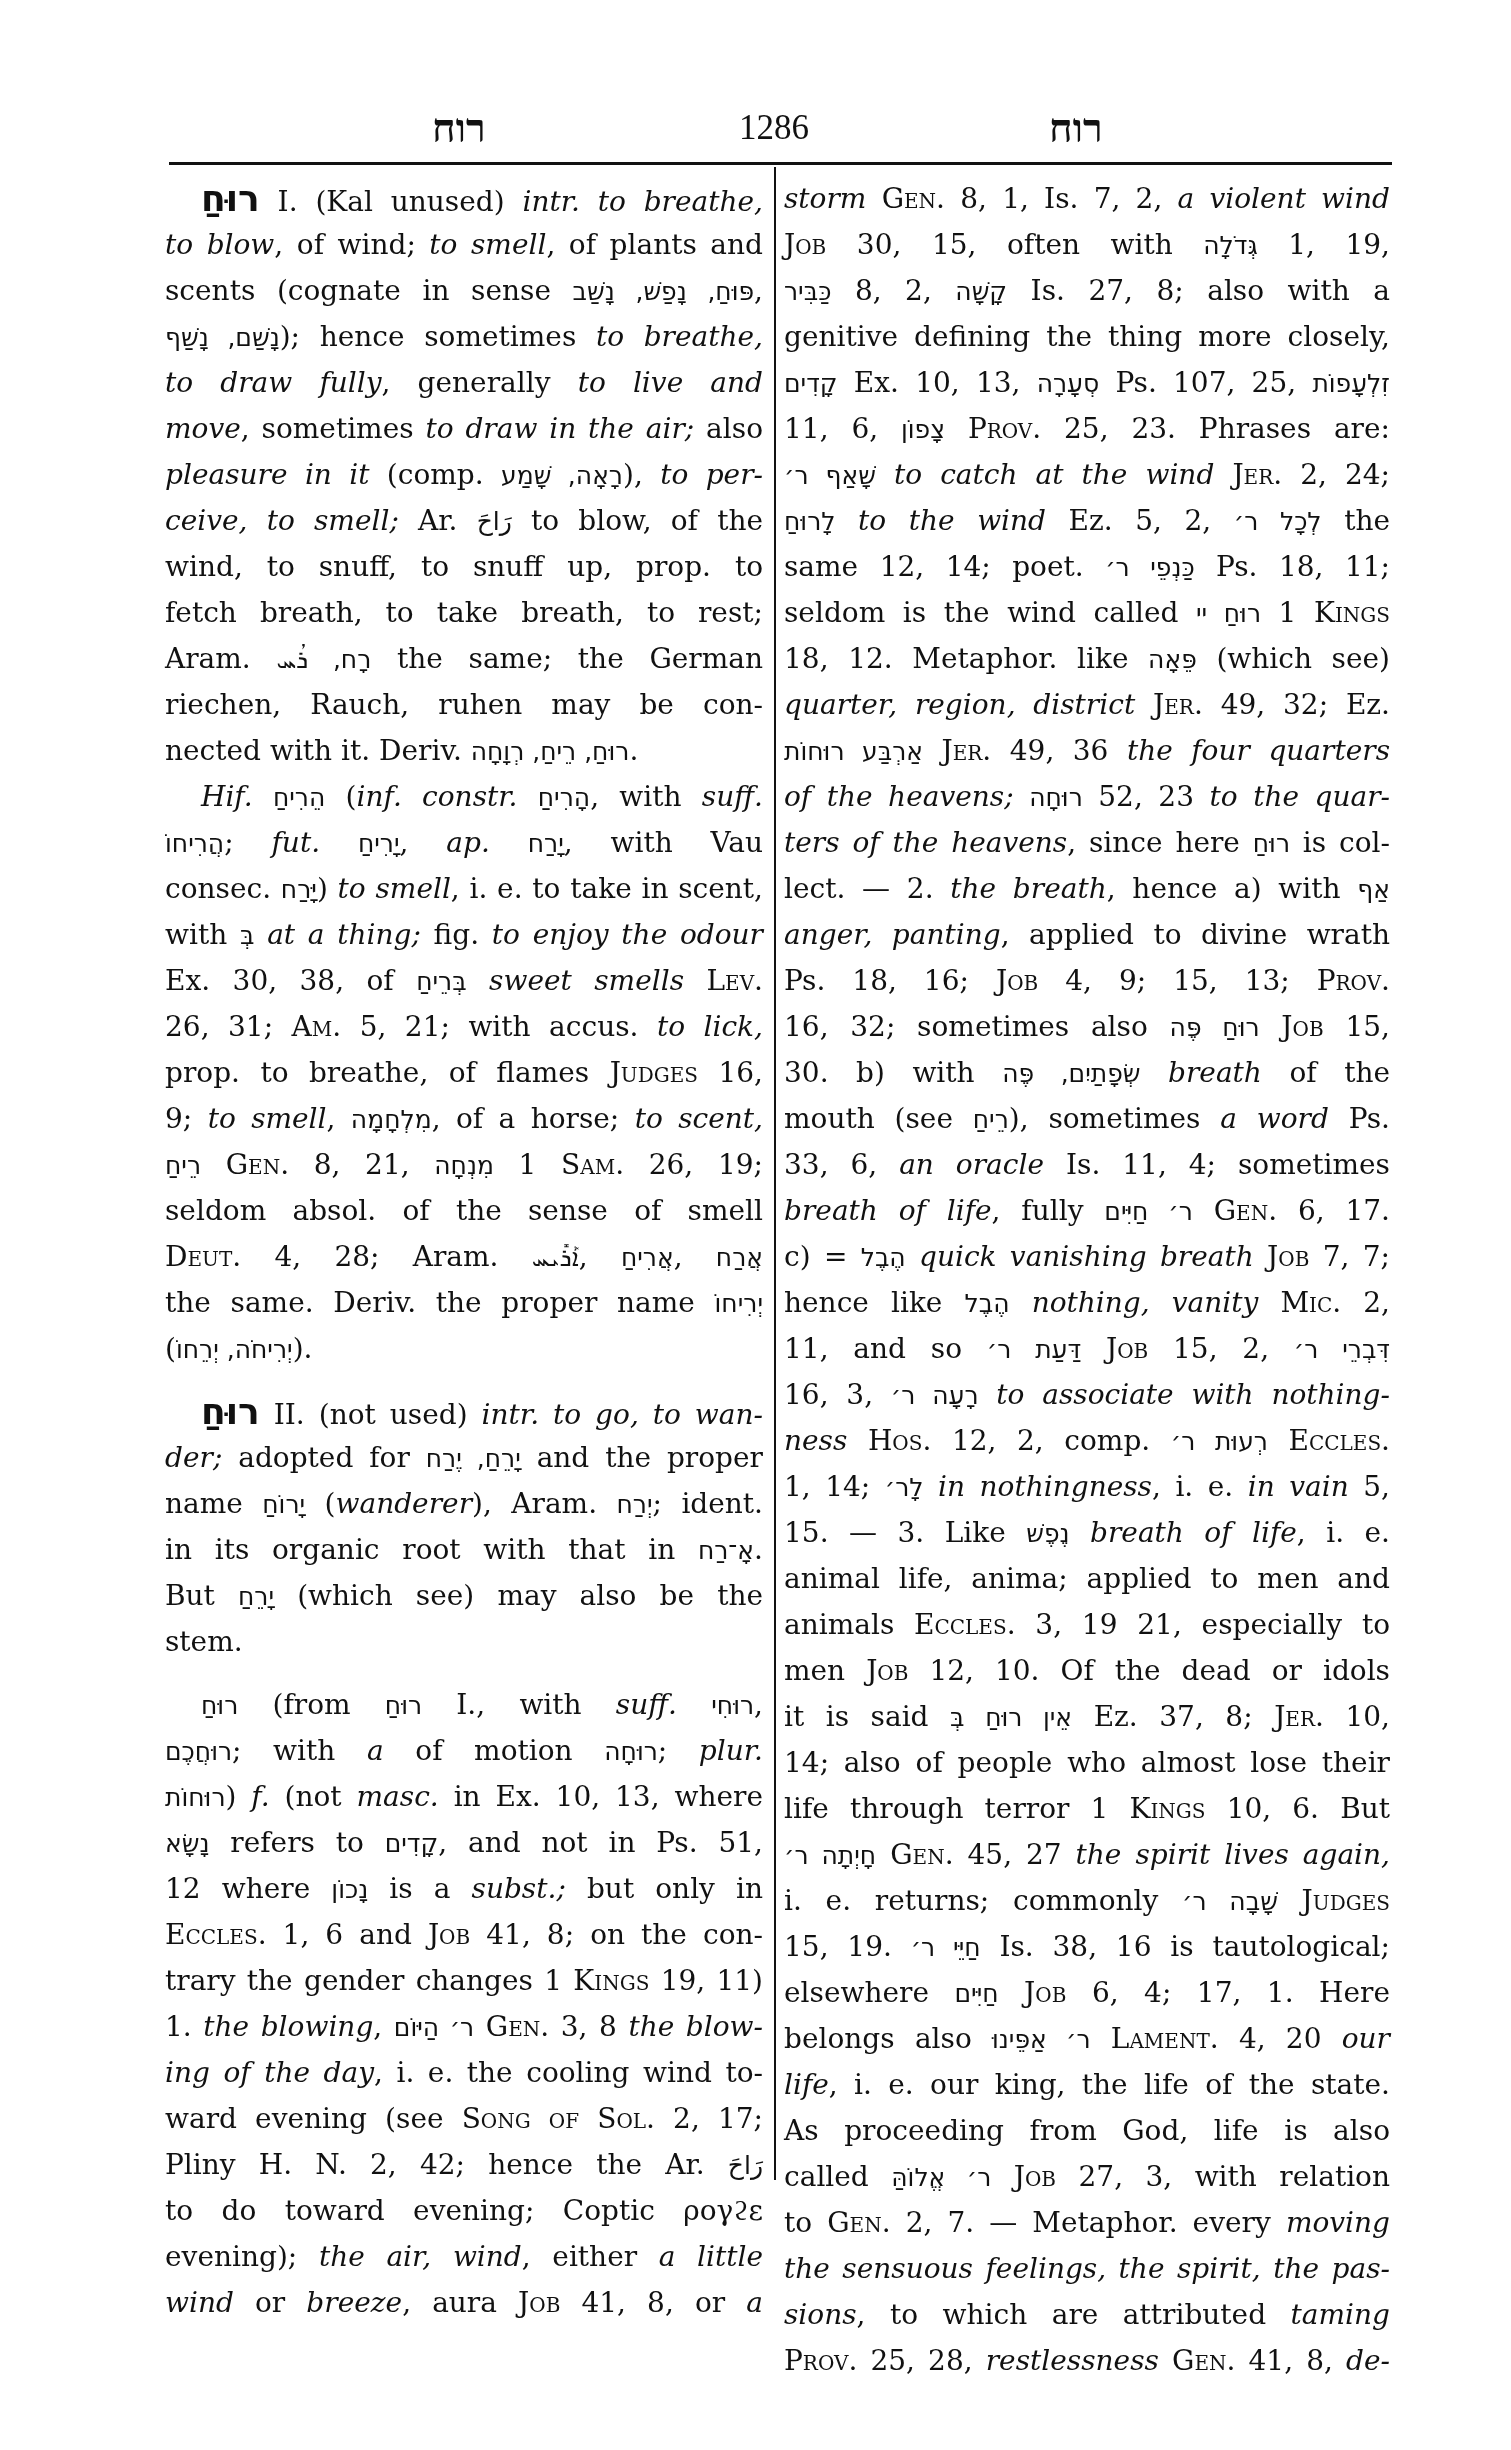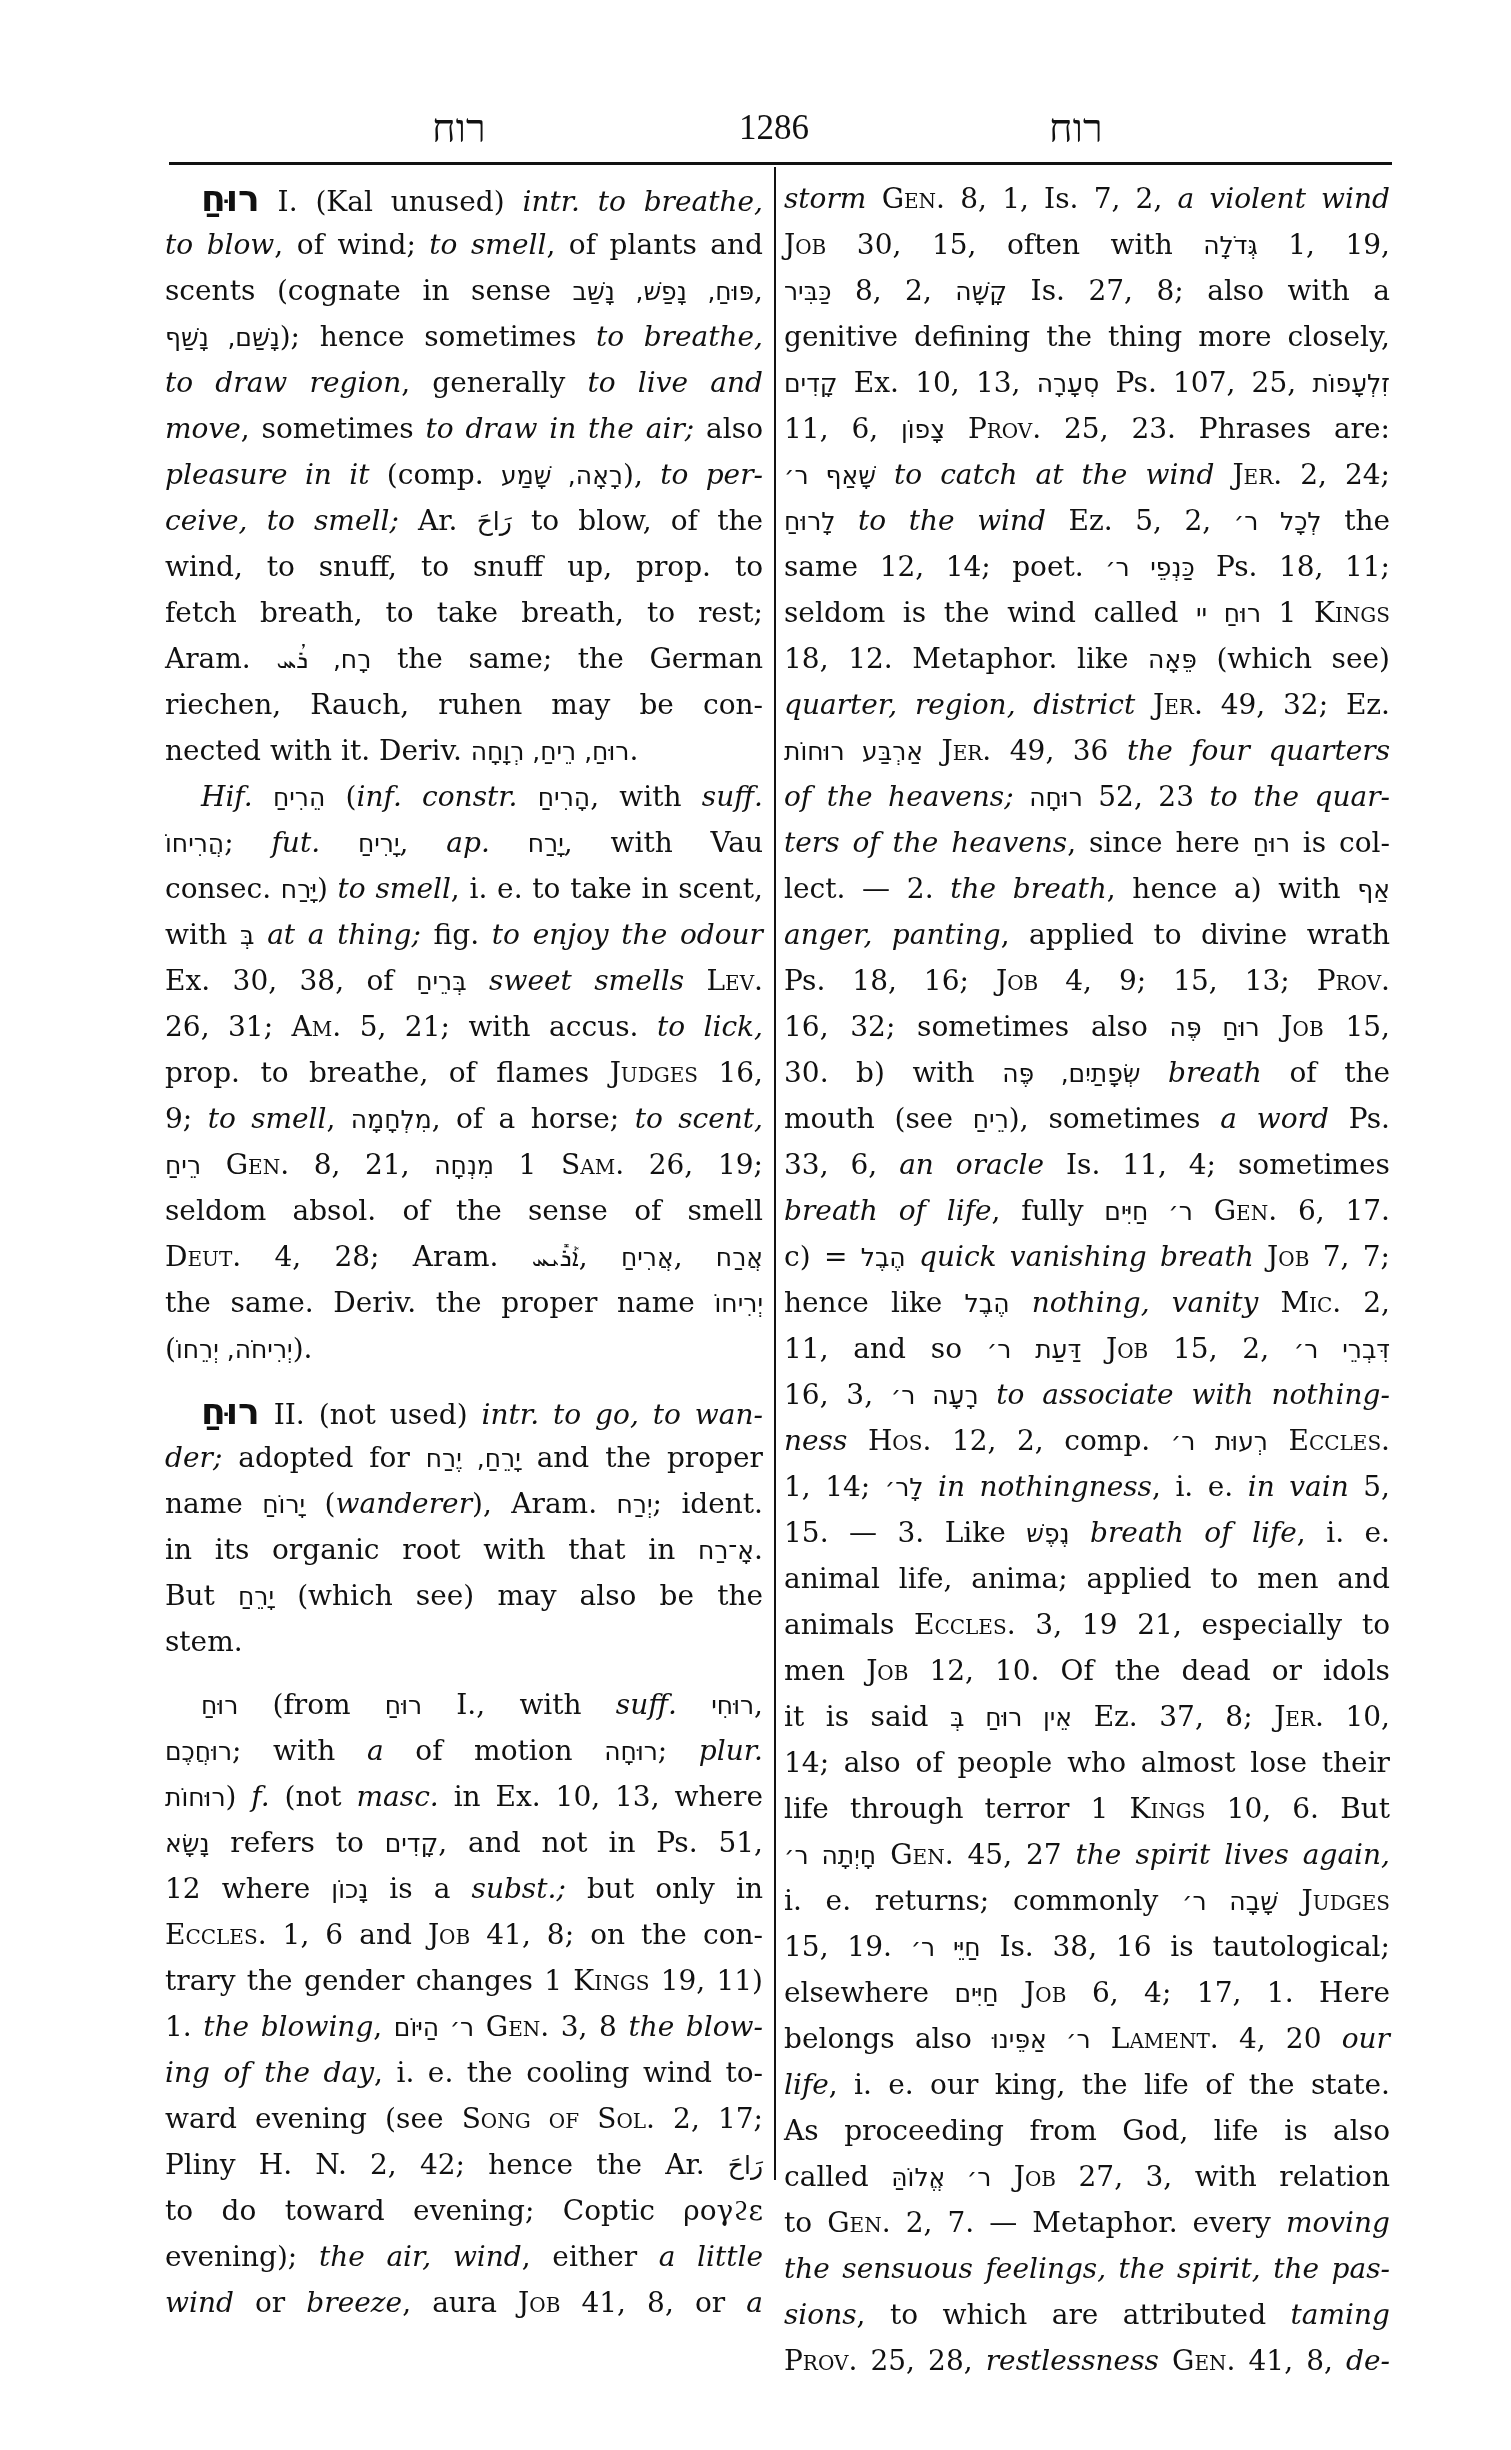--- a/index.html
+++ b/index.html
@@ -1,19 +1,19 @@
 <!DOCTYPE html>
 <html style="font-size:14.4px"><head>
 <meta charset="utf-8">
 <style>
   html, body { margin: 0; padding: 0; background: #ffffff; }
   body { width: 1512px; height: 2450px; position: relative; overflow: hidden;
          font-family: "DejaVu Serif", "Liberation Serif", serif; color: #111; }
   .header { position: absolute; top: 101px; left: 169px; width: 1223px; height: 54px; }
-  .hdr { position: absolute; top: 0; font-size: 40px; line-height: 54px; font-weight: normal; }
+  .hdr { position: absolute; top: 0; font-size: 40px; line-height: 54px; font-weight: bold; }
   .hdr-left { left: 263px; direction: rtl; }
   .hdr-center { left: 570px; font-family: "Liberation Serif", serif; font-weight: normal; font-size: 35px; }
   .hdr-right { left: 880px; direction: rtl; }
   .rule { position: absolute; top: 162px; left: 169px; width: 1223px; height: 2.7px; background: #111; }
   .divider { position: absolute; top: 167px; left: 774px; width: 1.8px; height: 2013px; background: #111; }
   .col { position: absolute; top: 176px; }
   .col-left { left: 165px; width: 598px; }
   .col-right { left: 784px; width: 606px; }
   .line { height: 46px; line-height: 46px; font-size: 28px; white-space: nowrap;
           text-align: justify; text-align-last: justify; overflow: visible; }
@@ -34,21 +34,21 @@
   <span class="hdr hdr-right">רוח</span>
 </div>
 <div class="rule"></div>
 <div class="divider"></div>
 
 <div class="col col-left">
     <div class="line indent"><span class="he big" dir="rtl">רוּחַ</span><span> I. (Kal unused) </span><span class="i">intr. to breathe,</span></div>
     <div class="line "><span class="i">to blow</span><span>, of wind; </span><span class="i">to smell</span><span>, of plants and</span></div>
     <div class="line "><span>scents (cognate in sense </span><span class="he" dir="rtl">פּוּחַ, נָפַשׁ, נָשַׁב</span><span>,</span></div>
     <div class="line "><span class="he" dir="rtl">נָשַׁם, נָשַׁף</span><span>); hence sometimes </span><span class="i">to breathe,</span></div>
-    <div class="line "><span class="i">to draw region</span><span>, generally </span><span class="i">to live and</span></div>
+    <div class="line "><span class="i">to draw fully</span><span>, generally </span><span class="i">to live and</span></div>
     <div class="line "><span class="i">move</span><span>, sometimes </span><span class="i">to draw in the air;</span><span> also</span></div>
     <div class="line "><span class="i">pleasure in it</span><span> (comp. </span><span class="he" dir="rtl">רָאָה, שָׁמַע</span><span>), </span><span class="i">to per-</span></div>
     <div class="line "><span class="i">ceive, to smell;</span><span> Ar. </span><span class="he" dir="rtl">رَاحَ</span><span> to blow, of the</span></div>
     <div class="line "><span>wind, to snuff, to snuff up, prop. to</span></div>
     <div class="line "><span>fetch breath, to take breath, to rest;</span></div>
     <div class="line "><span>Aram. </span><span class="he" dir="rtl">רָח, ܪܳܚ</span><span> the same; the German</span></div>
     <div class="line "><span>riechen, Rauch, ruhen may be con-</span></div>
     <div class="line last"><span>nected with it.  Deriv. </span><span class="he" dir="rtl">רוּחַ, רֵיחַ, רְוָחָה</span><span>.</span></div>
     <div class="line indent"><span class="i">Hif.</span><span> </span><span class="he" dir="rtl">הֵרִיחַ</span><span> (</span><span class="i">inf. constr.</span><span> </span><span class="he" dir="rtl">הָרִיחַ</span><span>, with </span><span class="i">suff.</span></div>
     <div class="line "><span class="he" dir="rtl">הֲרִיחוֹ</span><span>; </span><span class="i">fut.</span><span> </span><span class="he" dir="rtl">יָרִיחַ</span><span>, </span><span class="i">ap.</span><span> </span><span class="he" dir="rtl">יָרַח</span><span>, with Vau</span></div>

